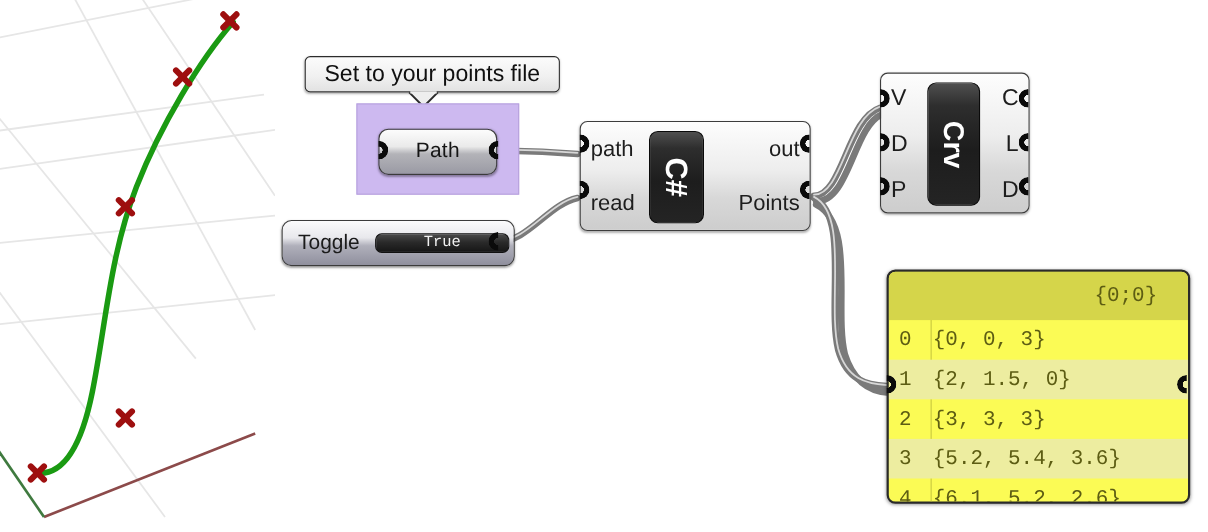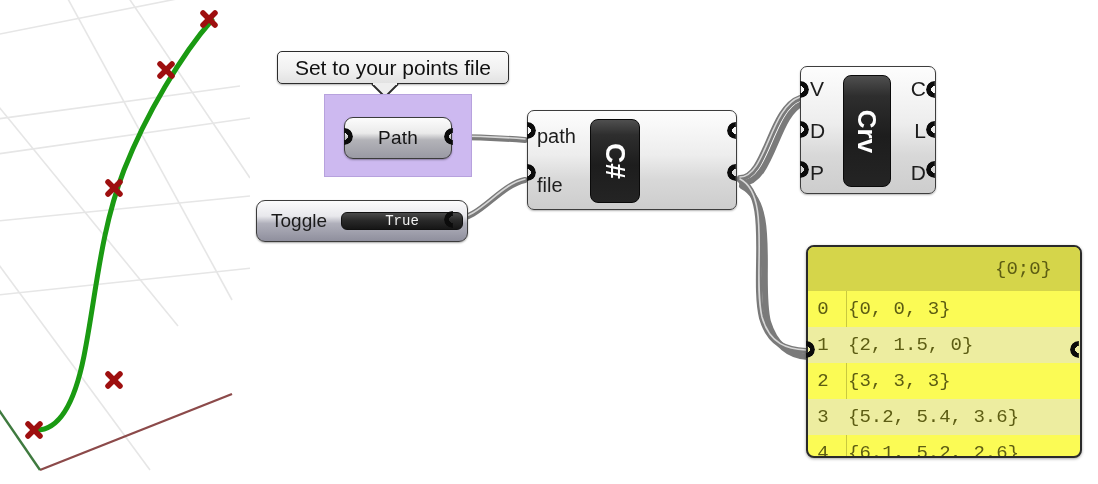--- a/index.html
+++ b/index.html
@@ -214,21 +214,25 @@
     <div class="toggle-name">Toggle</div>
     <div class="toggle-val">True</div>
   </div>
   <div class="port right" style="left:444px;top:211px;">
       <div class="pshape"></div>
     </div>
 
   <div class="component" style="left:527px;top:110px;width:208px;height:98px;">
     <div class="comp-in">
       <div class="pname">path</div>
-      <div class="pname">file</div>
+      <div class="pname">read</div>
+    </div>
+    <div class="comp-out">
+      <div class="pname">out</div>
+      <div class="pname">Points</div>
     </div>
     <div class="comp-icon" style="left:62px;top:8px;width:48px;height:82px;">
       <span style="font-size:28px;">C#</span>
     </div>
   </div>
   <div class="port left" style="left:519px;top:122px;">
       <div class="pshape"></div>
     </div>
   <div class="port left" style="left:519px;top:164px;">
       <div class="pshape"></div>

